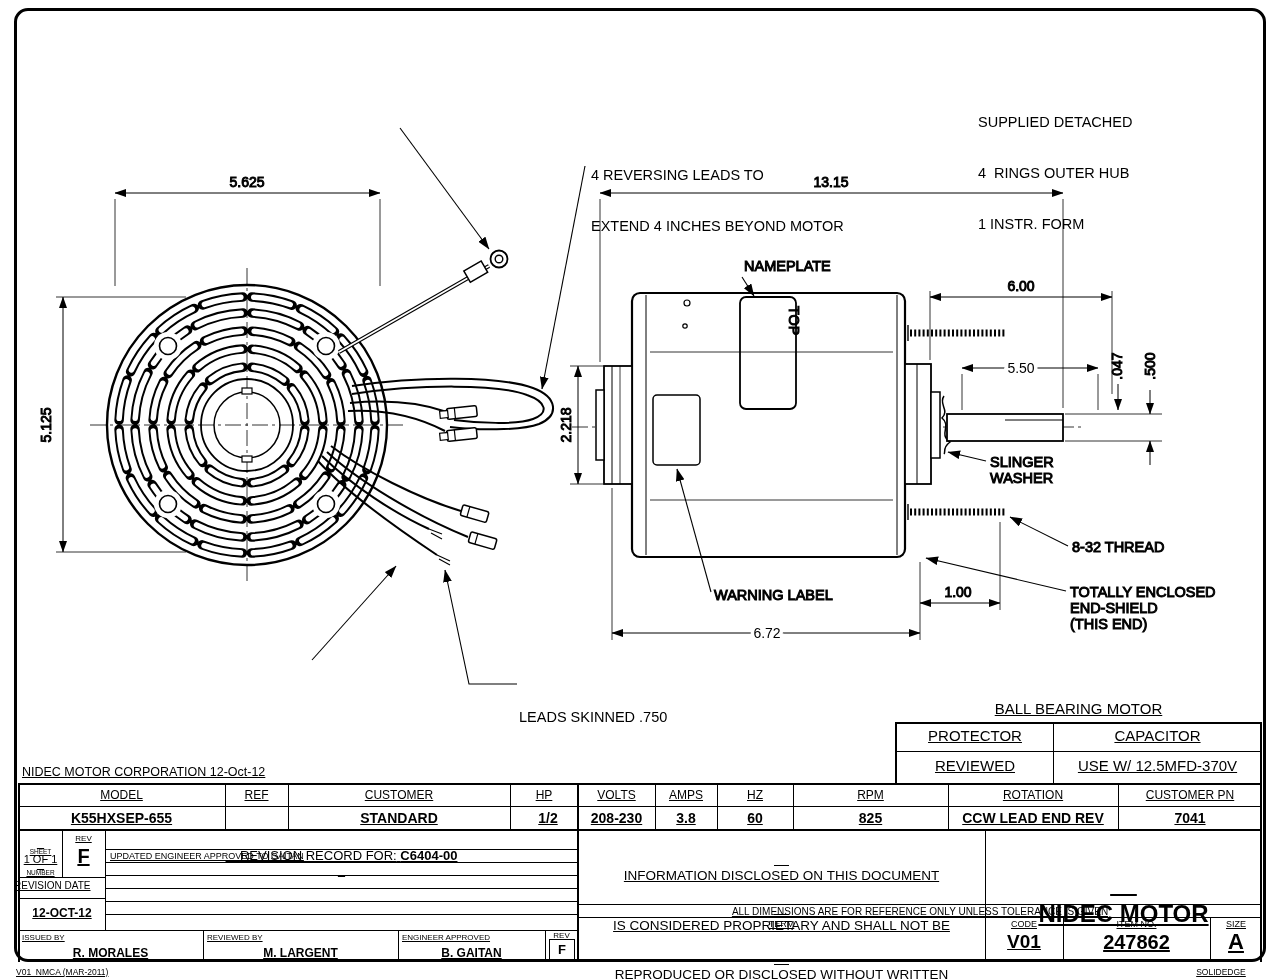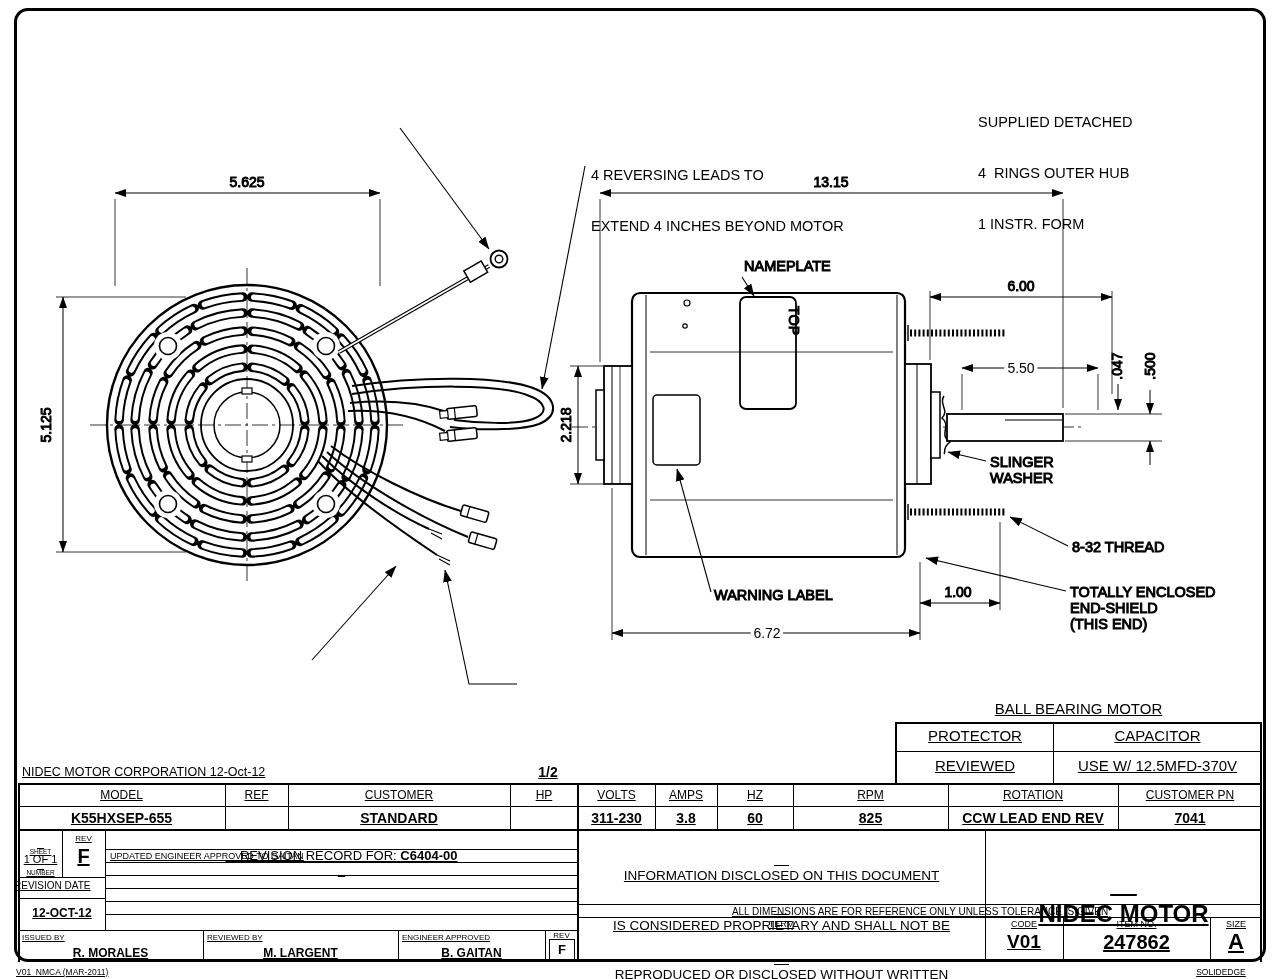--- a/index.html
+++ b/index.html
@@ -240,20 +240,23 @@
   </svg>
 
   <div class="note" style="left:978px;top:80px">
     <div>SUPPLIED DETACHED</div>
     <div>4  RINGS OUTER HUB</div>
     <div>1 INSTR. FORM</div>
   </div>
   <div class="note" style="left:591px;top:133px">
     <div>4 REVERSING LEADS TO</div>
     <div>EXTEND 4 INCHES BEYOND MOTOR</div>
+  </div>
+  <div class="note" style="left:519px;top:675px">
+    <div>LEADS SKINNED .750</div>
   </div>
 
   <div id="grid-lines">
       <div class="ln" style="left: 895px; top: 722px; width: 367px; height: 2px;"></div>
       <div class="ln" style="left: 895px; top: 751px; width: 367px; height: 1px;"></div>
       <div class="ln" style="left: 895px; top: 722px; width: 2px; height: 61px;"></div>
       <div class="ln" style="left: 1053px; top: 722px; width: 1px; height: 61px;"></div>
       <div class="ln" style="left: 1260px; top: 722px; width: 2px; height: 61px;"></div>
       <div class="ln" style="left: 18px; top: 783px; width: 1244px; height: 2px;"></div>
       <div class="ln" style="left: 18px; top: 806px; width: 1244px; height: 1px;"></div>
@@ -307,22 +310,22 @@
   <div class="t c" style="left:578px;top:788px;width:77px">VOLTS</div>
   <div class="t c" style="left:655px;top:788px;width:62px">AMPS</div>
   <div class="t c" style="left:717px;top:788px;width:76px">HZ</div>
   <div class="t c" style="left:793px;top:788px;width:155px">RPM</div>
   <div class="t c" style="left:948px;top:788px;width:170px">ROTATION</div>
   <div class="t c" style="left:1118px;top:788px;width:144px">CUSTOMER PN</div>
 
   <div class="t c b" style="left:18px;top:810px;width:207px;font-size:14px">K55HXSEP-655</div>
   <div class="t c b" style="left:225px;top:810px;width:63px;font-size:14px"></div>
   <div class="t c b" style="left:288px;top:810px;width:222px;font-size:14px">STANDARD</div>
-  <div class="t c b" style="left:510px;top:764px;width:76px;font-size:14px">1/2</div>
-  <div class="t c b" style="left:578px;top:810px;width:77px;font-size:14px">311-230</div>
+  <div class="t c b" style="left:510px;top:810px;width:76px;font-size:14px">1/2</div>
+  <div class="t c b" style="left:578px;top:810px;width:77px;font-size:14px">208-230</div>
   <div class="t c b" style="left:655px;top:810px;width:62px;font-size:14px">3.8</div>
   <div class="t c b" style="left:717px;top:810px;width:76px;font-size:14px">60</div>
   <div class="t c b" style="left:793px;top:810px;width:155px;font-size:14px">825</div>
   <div class="t c b" style="left:948px;top:810px;width:170px;font-size:14px">CCW LEAD END REV</div>
   <div class="t c b" style="left:1118px;top:810px;width:144px;font-size:14px">7041</div>
 
   <div class="t c" style="left:19px;top:834px;width:43px;font-size:6.5px;line-height:7px">
     <div>SHEET</div>
     <div>NUMBER</div>
   </div>

